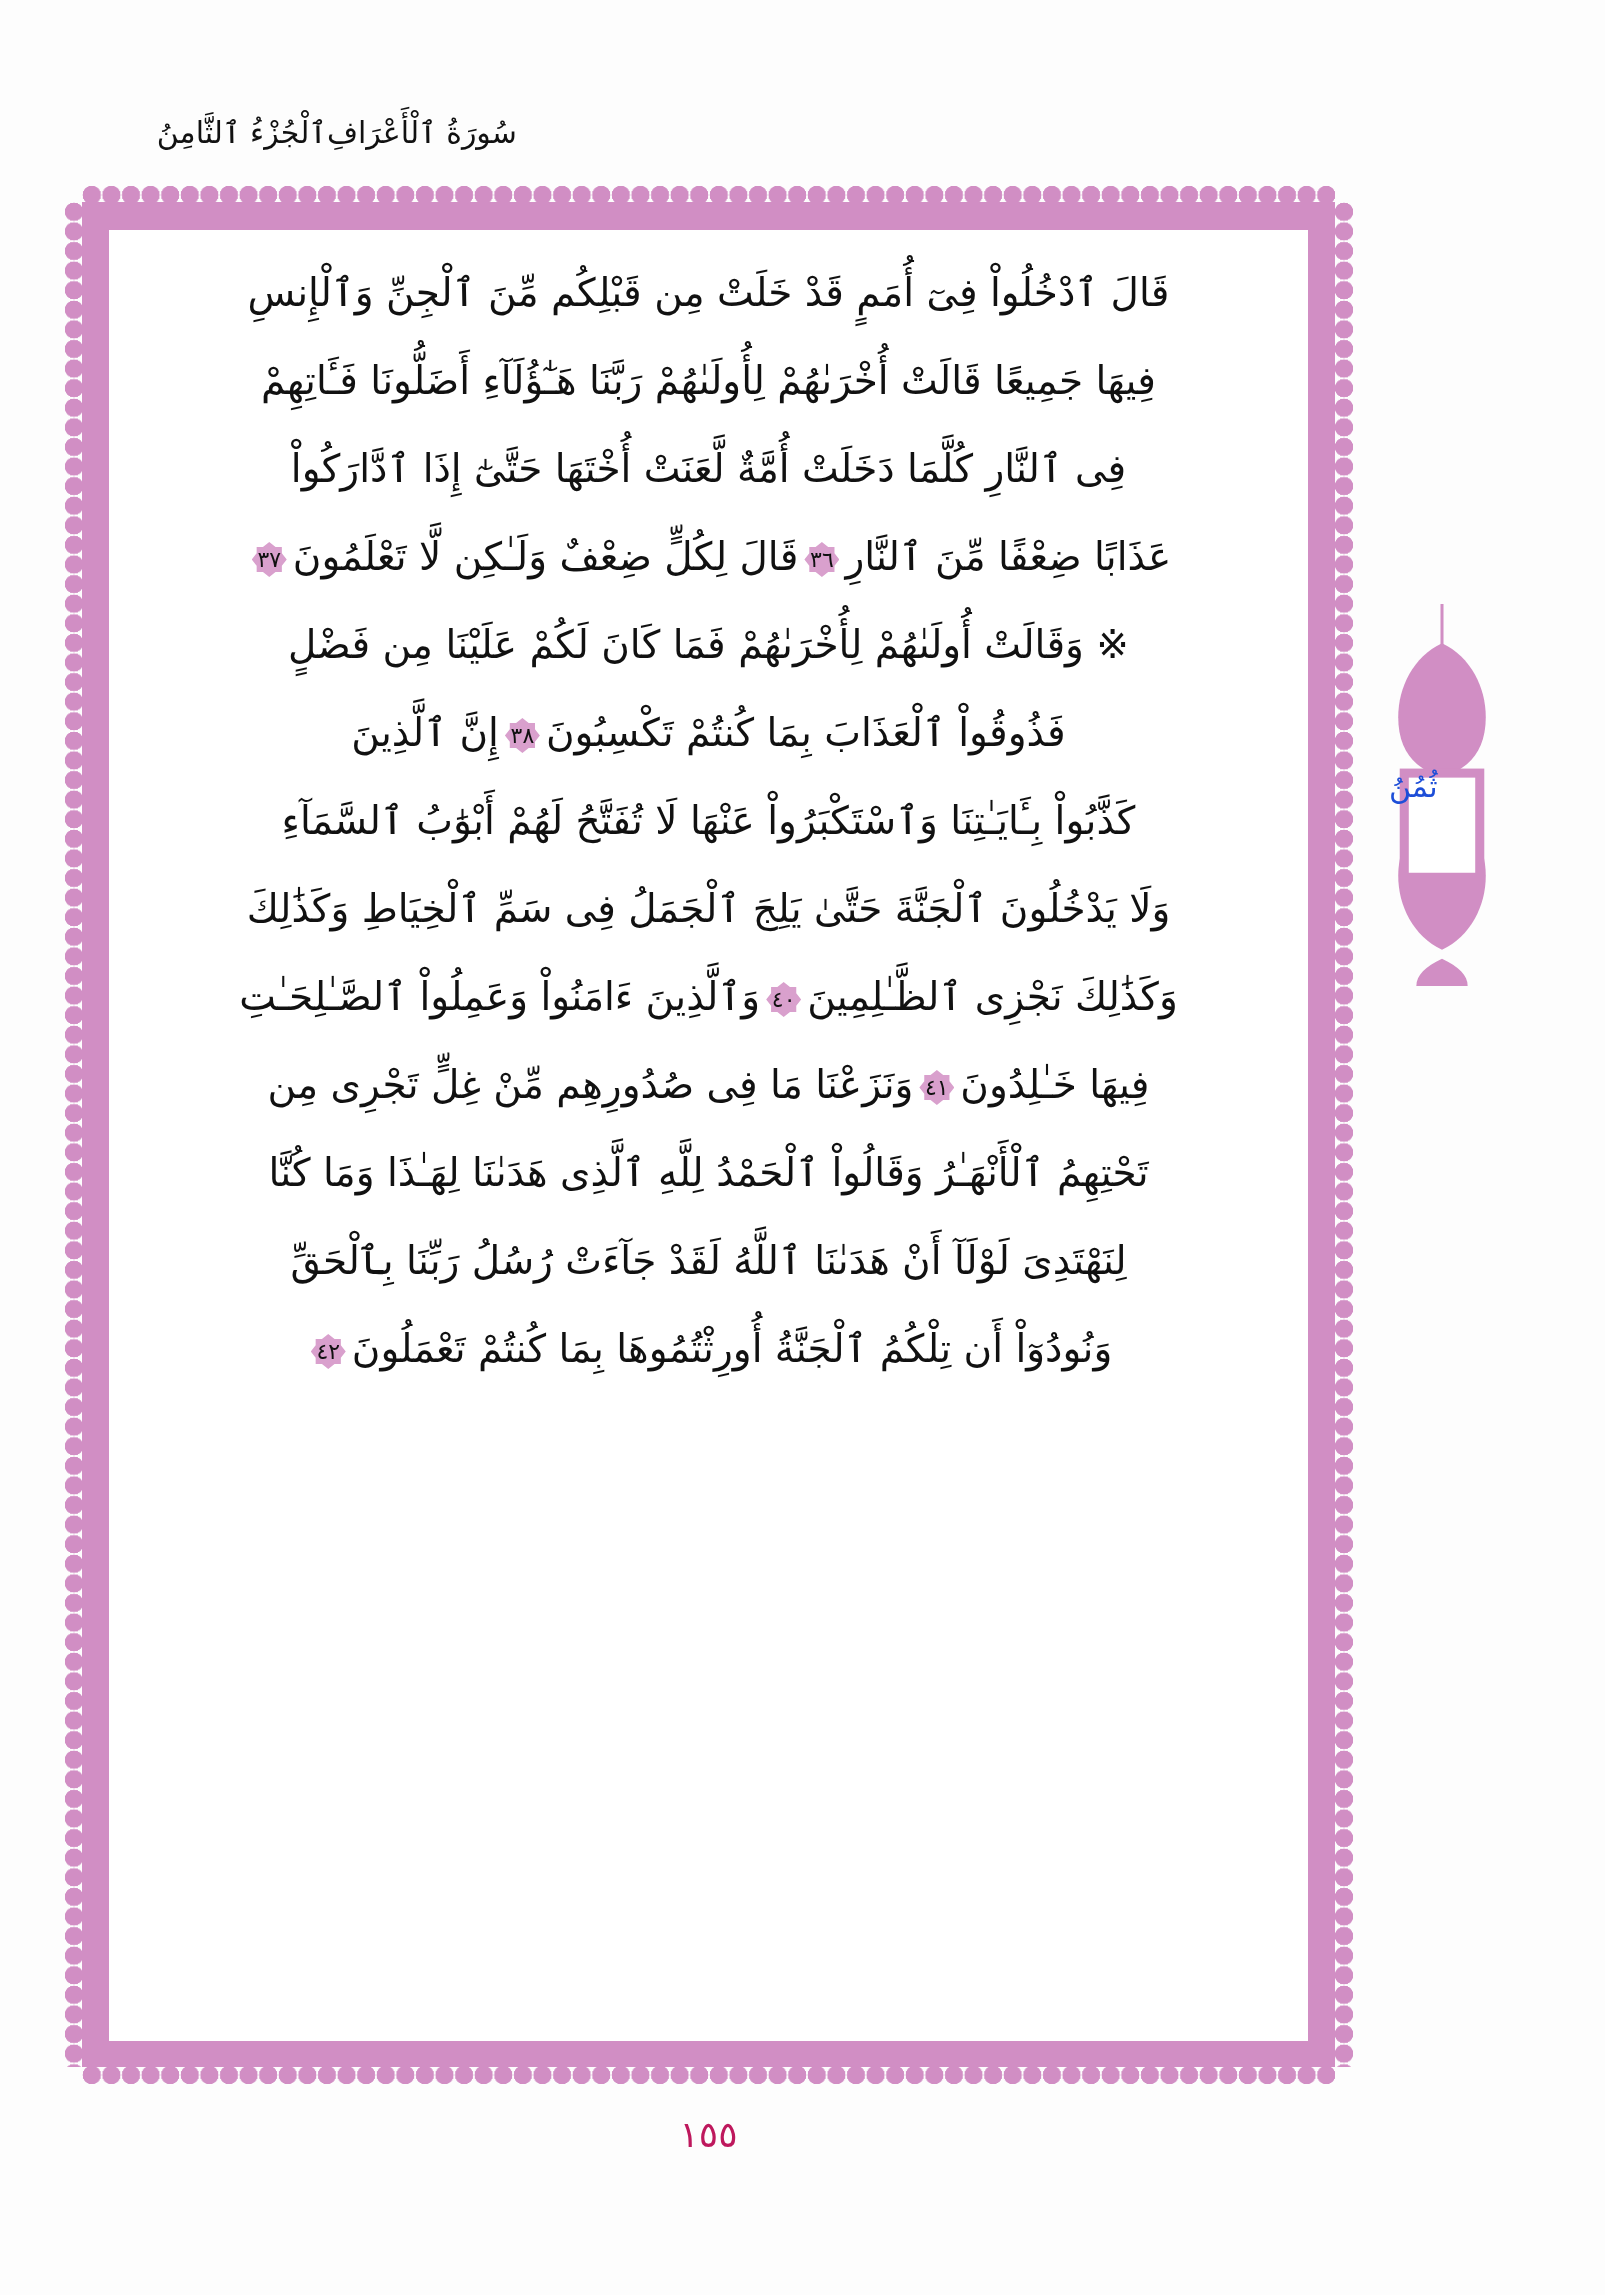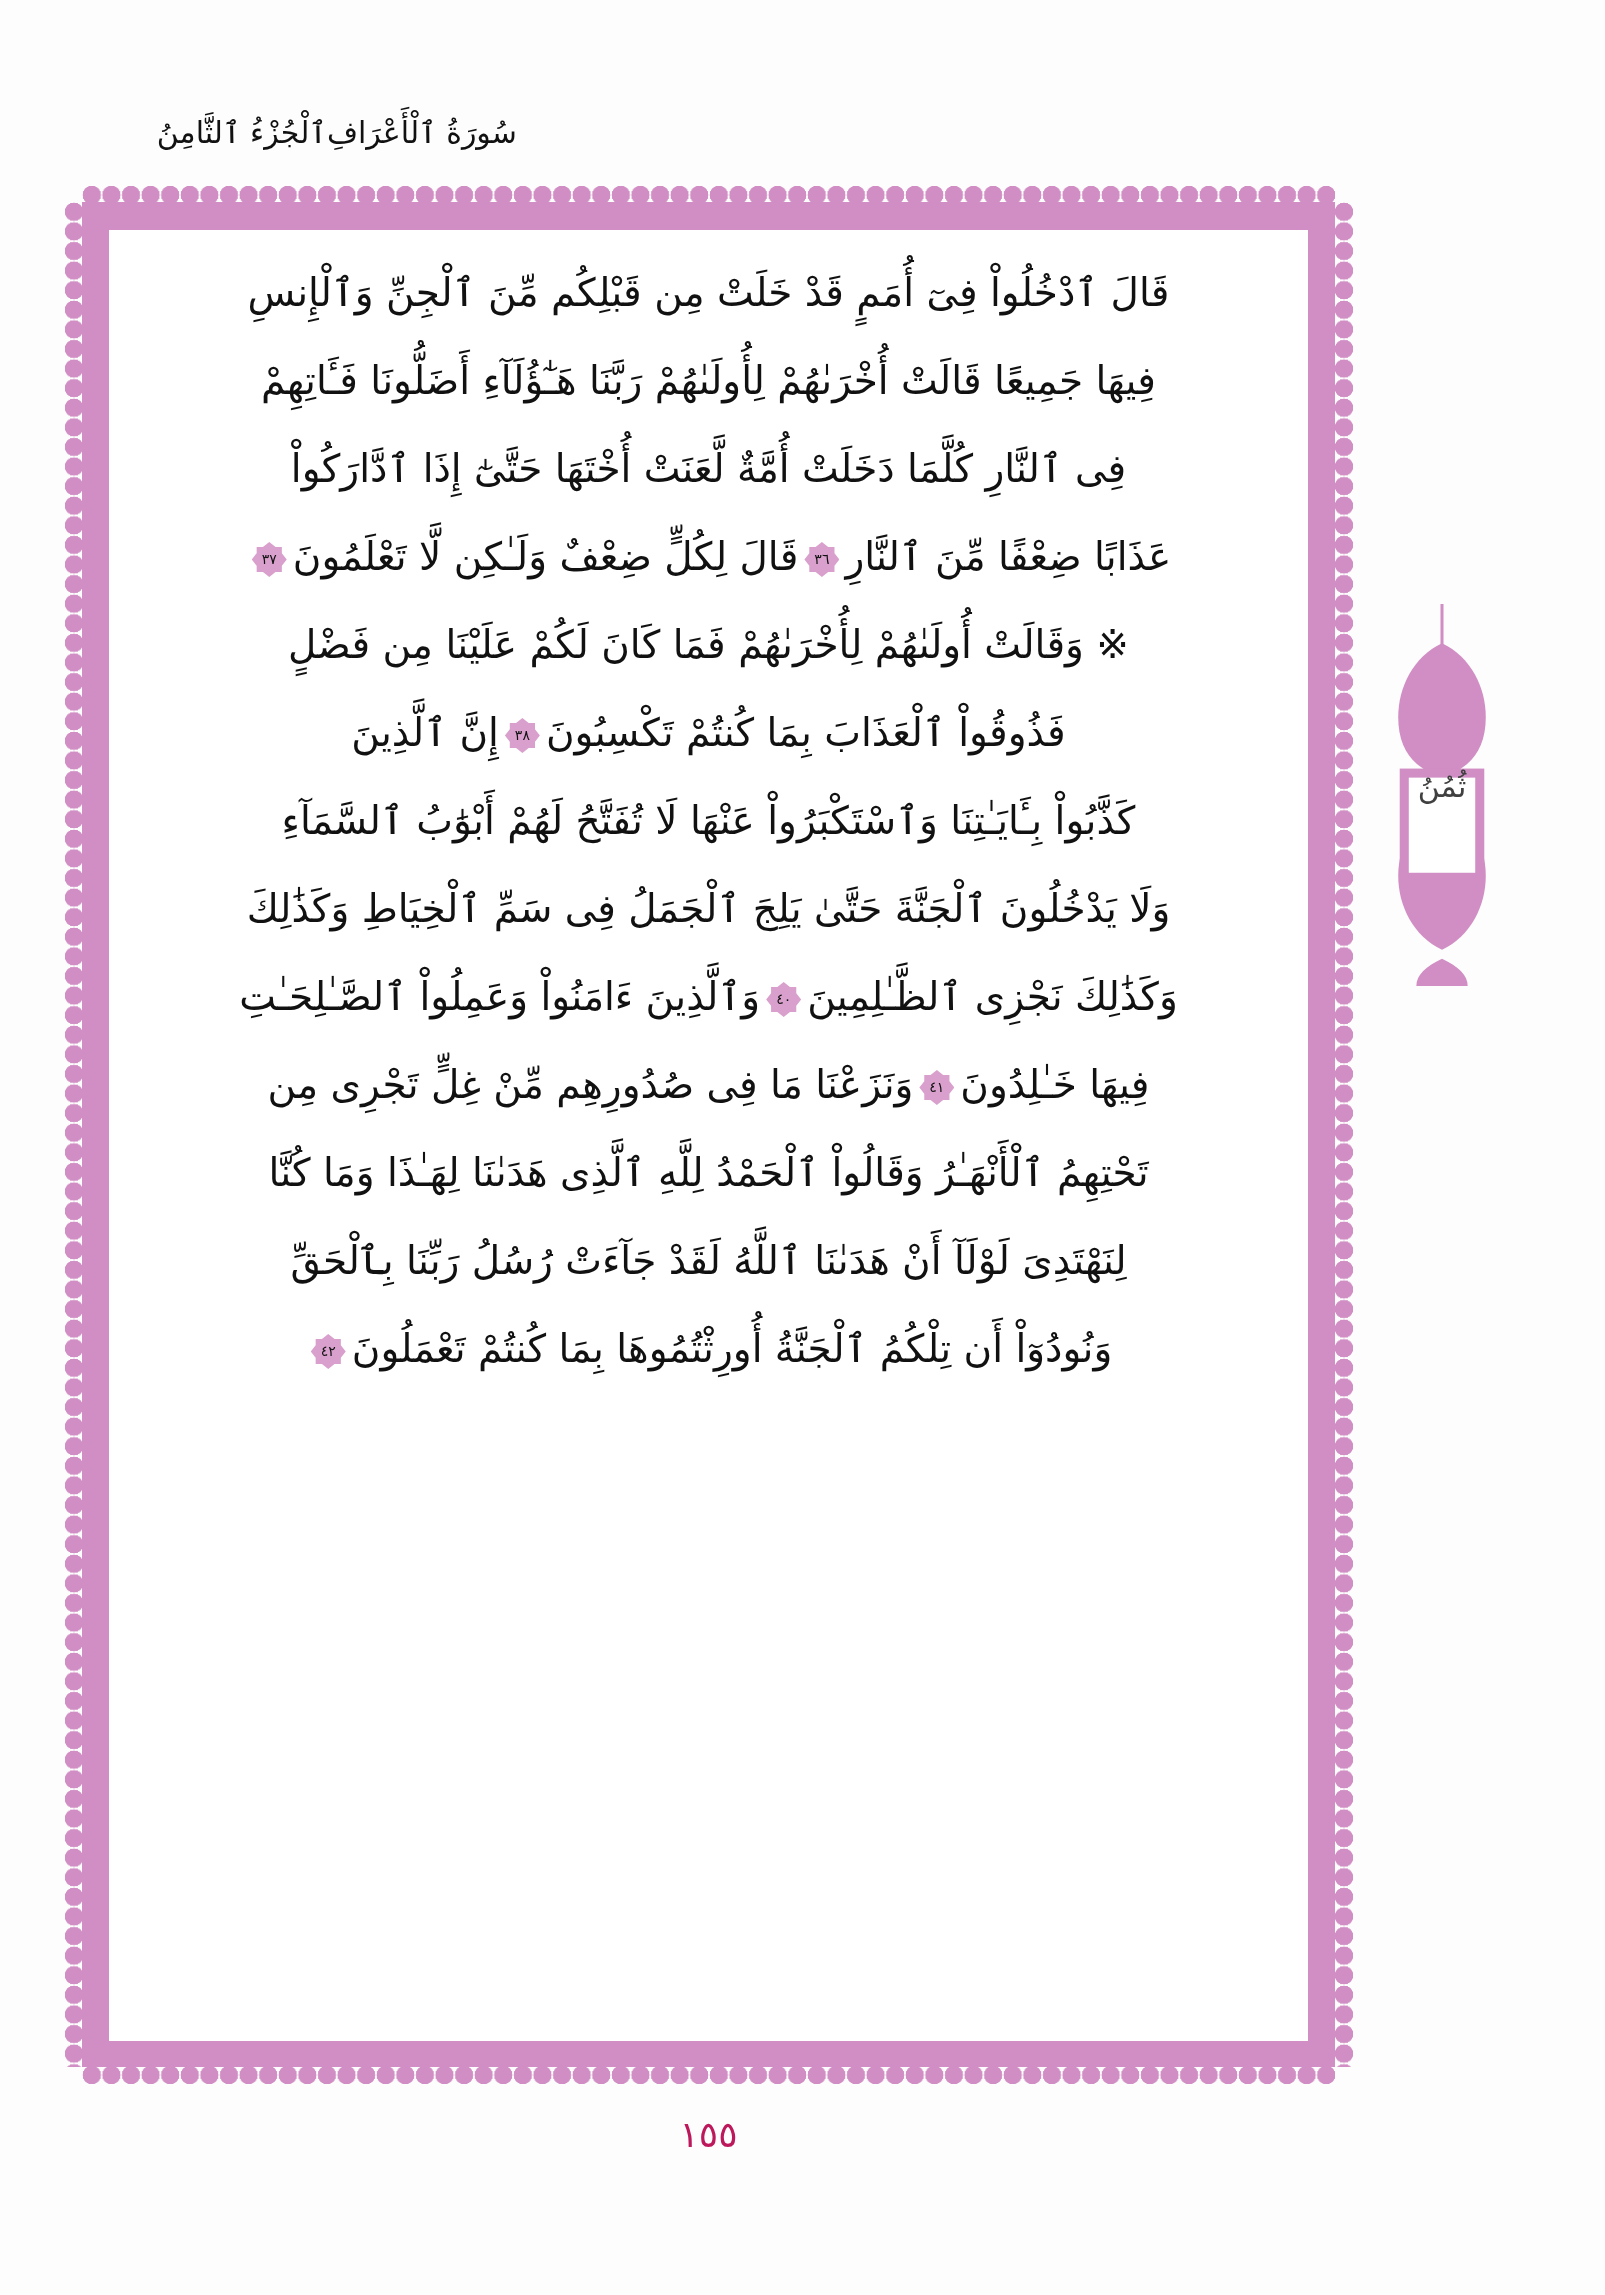--- a/index.html
+++ b/index.html
@@ -118,21 +118,21 @@
     unicode-bidi: bidi-override;
   }
   .ayah-num {
     display: inline-block;
     width: 35px;
     height: 35px;
     line-height: 35px;
     margin: 0 6px;
     vertical-align: middle;
     text-align: center;
-    font-size: 14px;
+    font-size: 22px;
     color: #111;
     background: #d9a0cd;
     -webkit-clip-path: polygon(50% 0%, 68% 14%, 86% 14%, 86% 32%, 100% 50%, 86% 68%, 86% 86%, 68% 86%, 50% 100%, 32% 86%, 14% 86%, 14% 68%, 0% 50%, 14% 32%, 14% 14%, 32% 14%);
     clip-path: polygon(50% 0%, 68% 14%, 86% 14%, 86% 32%, 100% 50%, 86% 68%, 86% 86%, 68% 86%, 50% 100%, 32% 86%, 14% 86%, 14% 68%, 0% 50%, 14% 32%, 14% 14%, 32% 14%);
     font-family: "DejaVu Sans", sans-serif;
   }
 
   
   .medallion {
     position: absolute;
@@ -140,23 +140,23 @@
     left: 1389px;
     width: 106px;
     height: 385px;
   }
   .medallion svg { display: block; }
   .medallion-label {
     position: absolute;
     top: 165px;
     left: 0;
     width: 106px;
-    text-align: center;
+    text-align: left;
     font-size: 30px;
-    color: #404040;
+    color: #1d4ed8;
     font-family: "DejaVu Sans", "Liberation Sans", sans-serif;
   }
 
   
   .page-number {
     position: absolute;
     top: 2114px;
     left: 0;
     width: 1417px;
     text-align: center;

